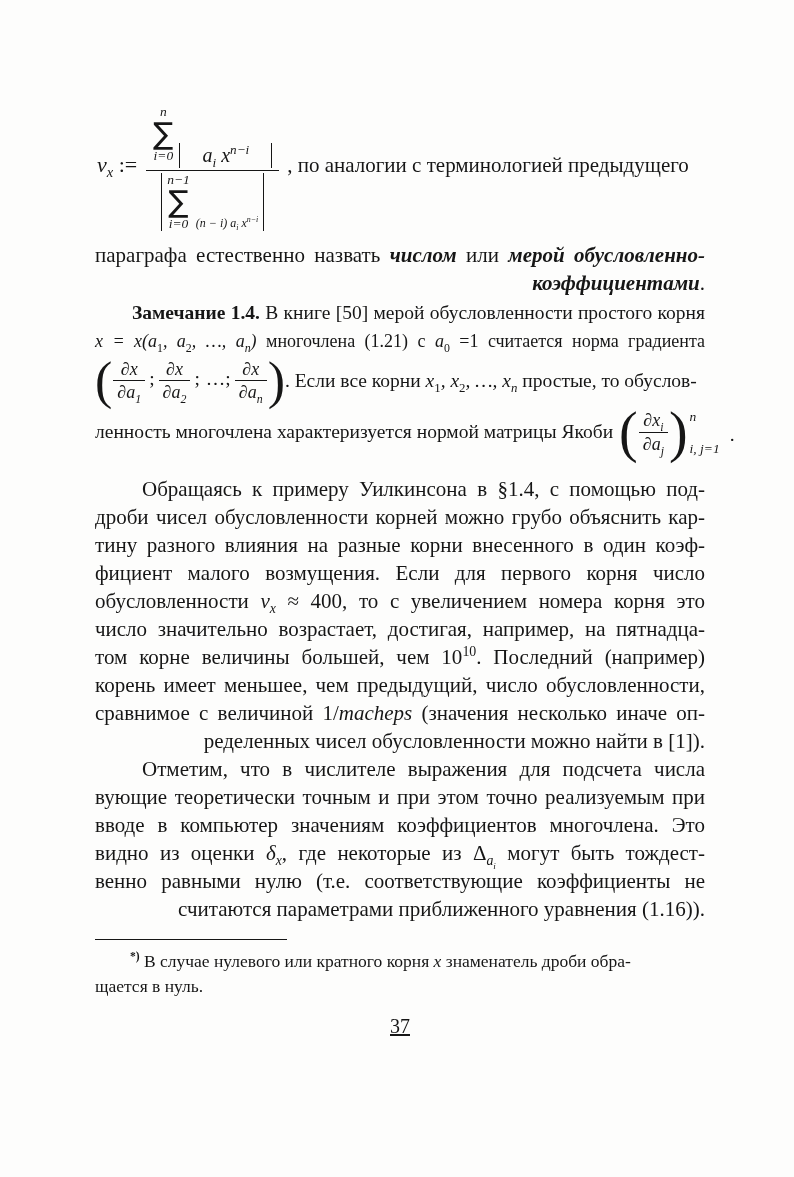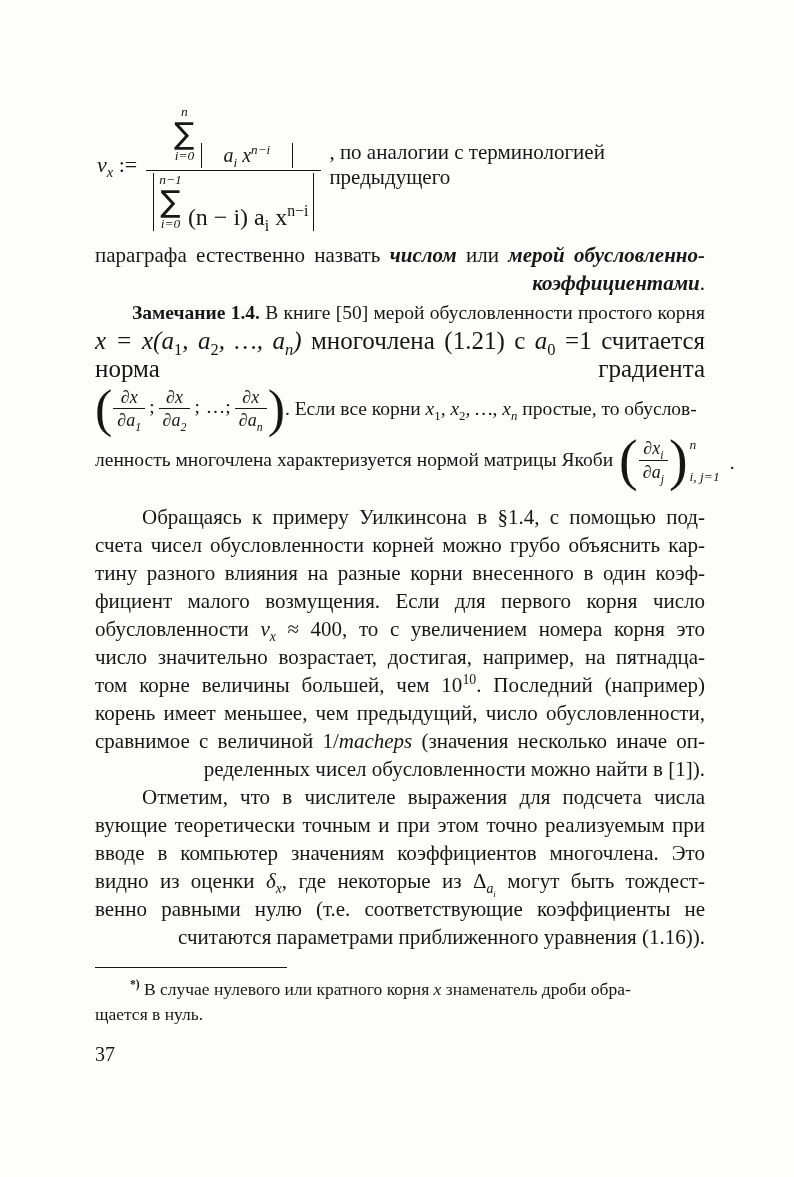--- a/index.html
+++ b/index.html
@@ -28,21 +28,21 @@
   .fline { display:flex; align-items:center; margin:2px 0 8px 2px; }
   .flhs  { font-size:22px; margin-right:9px; white-space:nowrap; }
   .dfrac { display:inline-flex; flex-direction:column; align-items:center; margin-right:4px; }
   .frow  { display:inline-flex; align-items:center; padding:2px 7px; }
   .frule { align-self:stretch; height:0; border-top:1.6px solid #161616; }
   .sumc  { display:inline-flex; flex-direction:column; align-items:center; line-height:1; margin-right:6px; }
   .sumc .lim { font-size:13.5px; font-style:italic; }
   .sumc .sg  { font-size:30px; line-height:0.95; padding:1px 0; font-family:"DejaVu Sans","Liberation Serif",serif; }
   .absN { border-left:1.4px solid #161616; border-right:1.4px solid #161616; padding:1px 22px; font-style:italic; font-size:20px; white-space:nowrap;margin-top:43px; }
   .absD { border-left:1.4px solid #161616; border-right:1.4px solid #161616; padding:0 5px; display:inline-flex; align-items:flex-end; }
-  .absD .bdy { font-size:24px; white-space:nowrap; }
+  .absD .bdy { font-style:italic; font-size:12px; white-space:nowrap; }
   .ftail { font-size:21px; margin-left:4px; }
 
   
   .remark { margin-top:2px; font-size:19.5px; line-height:30px; }
   .remark .ind2 { text-indent:37px; }
   .mline { display:flex; align-items:center; white-space:nowrap; }
   .bp { font-weight:400; line-height:0.9; font-family:"Liberation Serif",serif; }
   .bp.g { font-size:52px; }
   .bp.j { font-size:56px; }
   .sfr { display:inline-flex; flex-direction:column; align-items:center; font-style:italic; font-size:18px; line-height:1.15; margin:0 1px; }
@@ -54,21 +54,21 @@
   .jdot { margin-left:10px; align-self:flex-end; padding-bottom:8px; }
 
   .para { margin-top:17px; }
   .p2 { margin-top:0; }
 
   
   .fsep { width:192px; border-top:1.4px solid #161616; margin:16px 0 9px 0; }
   .fnote { font-size:17.5px; line-height:25px; }
   .fnote .find { text-indent:35px; }
 
-  .pnum { font-size:20px; margin-top:16px; }
+  .pnum { text-align:center; font-size:20px; margin-top:16px;text-decoration:underline; }
 </style>
 </head>
 <body>
 
 <div class="page">
   <div class="content">
 
     <div class="fline">
       <span class="flhs"><i>ν</i><sub><i>x</i></sub><span> := </span></span>
       <span class="dfrac">
@@ -95,21 +95,21 @@
       <span class="ftail">, по аналогии с терминологией предыдущего</span>
     </div>
 
     <div>
       <div class="tl jl"><span>параграфа естественно назвать </span><span class="bi">числом</span><span> или </span><span class="bi">мерой обусловленно-</span></div>
       <div class="tl ll"><span class="bi">коэффициентами</span><span>.</span></div>
     </div>
 
     <div class="remark">
       <div class="tl jl ind2" style="font-size:19.5px;"><span class="b">Замечание 1.4.</span><span> В книге [50] мерой обусловленности простого корня</span></div>
-      <div class="tl jl" style="font-size:25px;"><span class="it">x = x(a</span><sub>1</sub><span class="it">, a</span><sub>2</sub><span class="it">, …, a</span><sub class="it">n</sub><span class="it">)</span><span> многочлена (1.21) с </span><span class="it">a</span><sub>0</sub><span> =1 считается норма градиента</span></div>
+      <div class="tl jl" style="font-size:18px;"><span class="it">x = x(a</span><sub>1</sub><span class="it">, a</span><sub>2</sub><span class="it">, …, a</span><sub class="it">n</sub><span class="it">)</span><span> многочлена (1.21) с </span><span class="it">a</span><sub>0</sub><span> =1 считается норма градиента</span></div>
 
       <div class="mline" style="margin:3px 0;">
         <span class="bp g">(</span>
         <span class="sfr">
             <span class="sfn">∂x</span>
             <span class="sfd"><span>∂a</span><sub>1</sub></span>
           </span>
         <span class="gsep">;</span>
         <span class="sfr">
             <span class="sfn">∂x</span>
@@ -136,21 +136,21 @@
         <span class="jstack">
             <span>n</span>
             <span>i, j=1</span>
           </span>
         <span class="jdot">.</span>
       </div>
     </div>
 
     <div class="para">
       <div class="tl jl ind">Обращаясь к примеру Уилкинсона в §1.4, с помощью под-</div>
-      <div class="tl jl">счета чисел обусловленности корней можно грубо объяснить кар-</div>
+      <div class="tl jl">дроби чисел обусловленности корней можно грубо объяснить кар-</div>
       <div class="tl jl">тину разного влияния на разные корни внесенного в один коэф-</div>
       <div class="tl jl">фициент малого возмущения. Если для первого корня число</div>
       <div class="tl jl"><span>обусловленности </span><span class="it">ν</span><sub class="it">x</sub><span> ≈ 400, то с увеличением номера корня это</span></div>
       <div class="tl jl">число значительно возрастает, достигая, например, на пятнадца-</div>
       <div class="tl jl"><span>том корне величины большей, чем 10</span><sup>10</sup><span>. Последний (например)</span></div>
       <div class="tl jl">корень имеет меньшее, чем предыдущий, число обусловленности,</div>
       <div class="tl jl"><span>сравнимое с величиной 1/</span><span class="it">macheps</span><span> (значения несколько иначе оп-</span></div>
       <div class="tl ll">ределенных чисел обусловленности можно найти в [1]).</div>
     </div>
 

